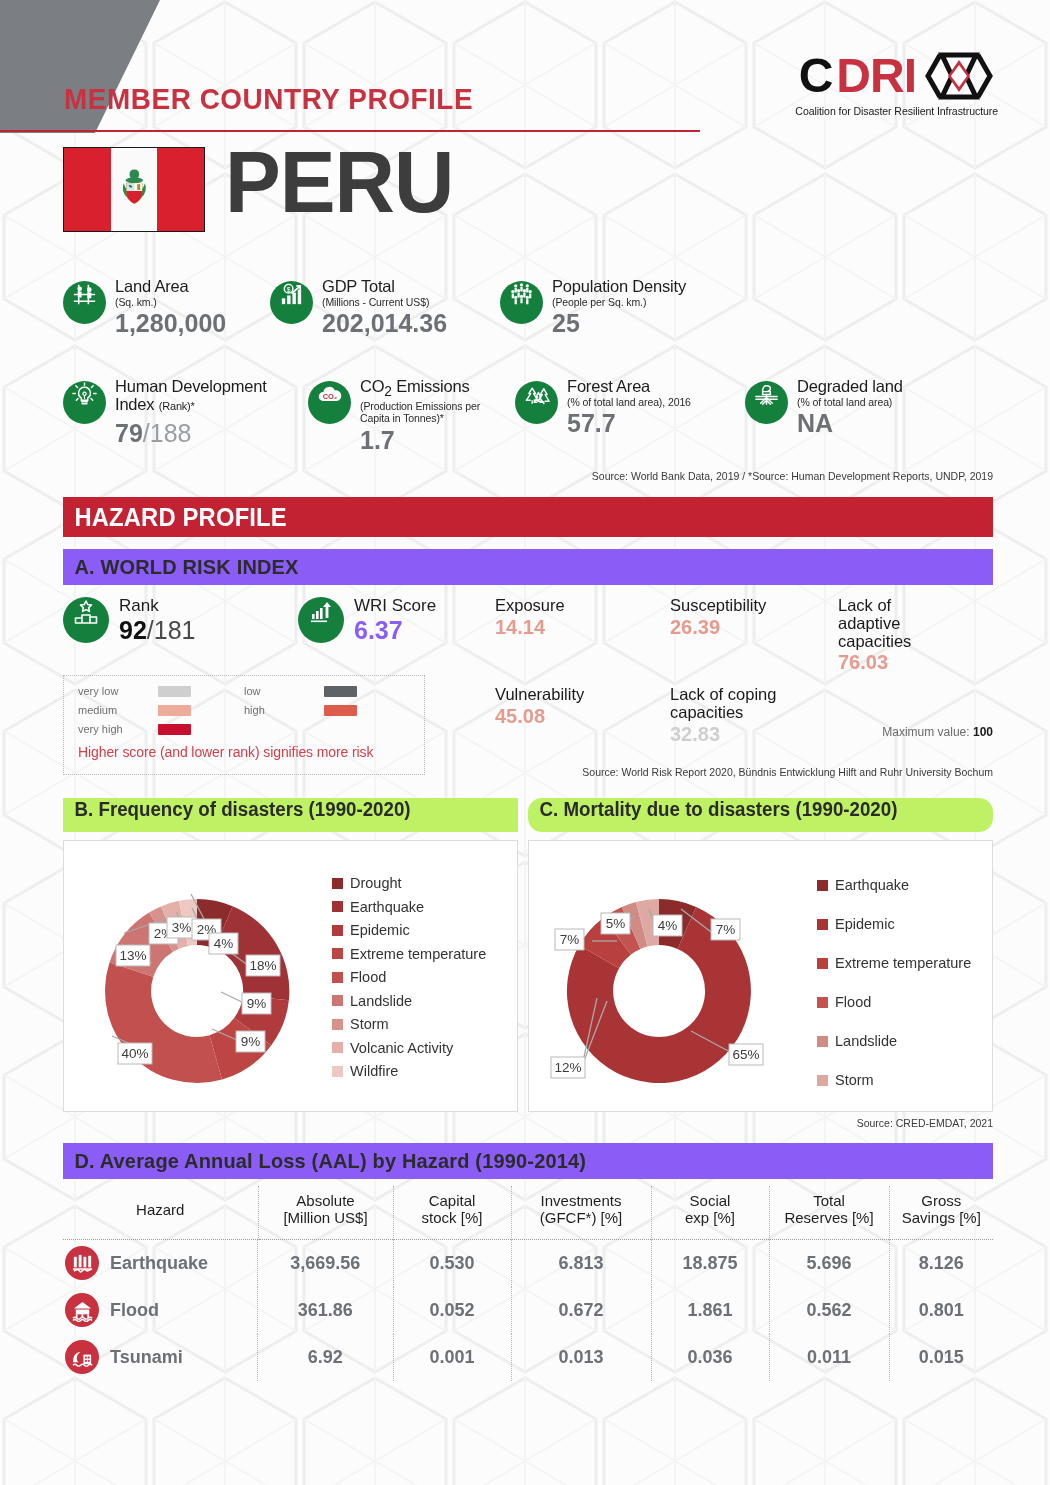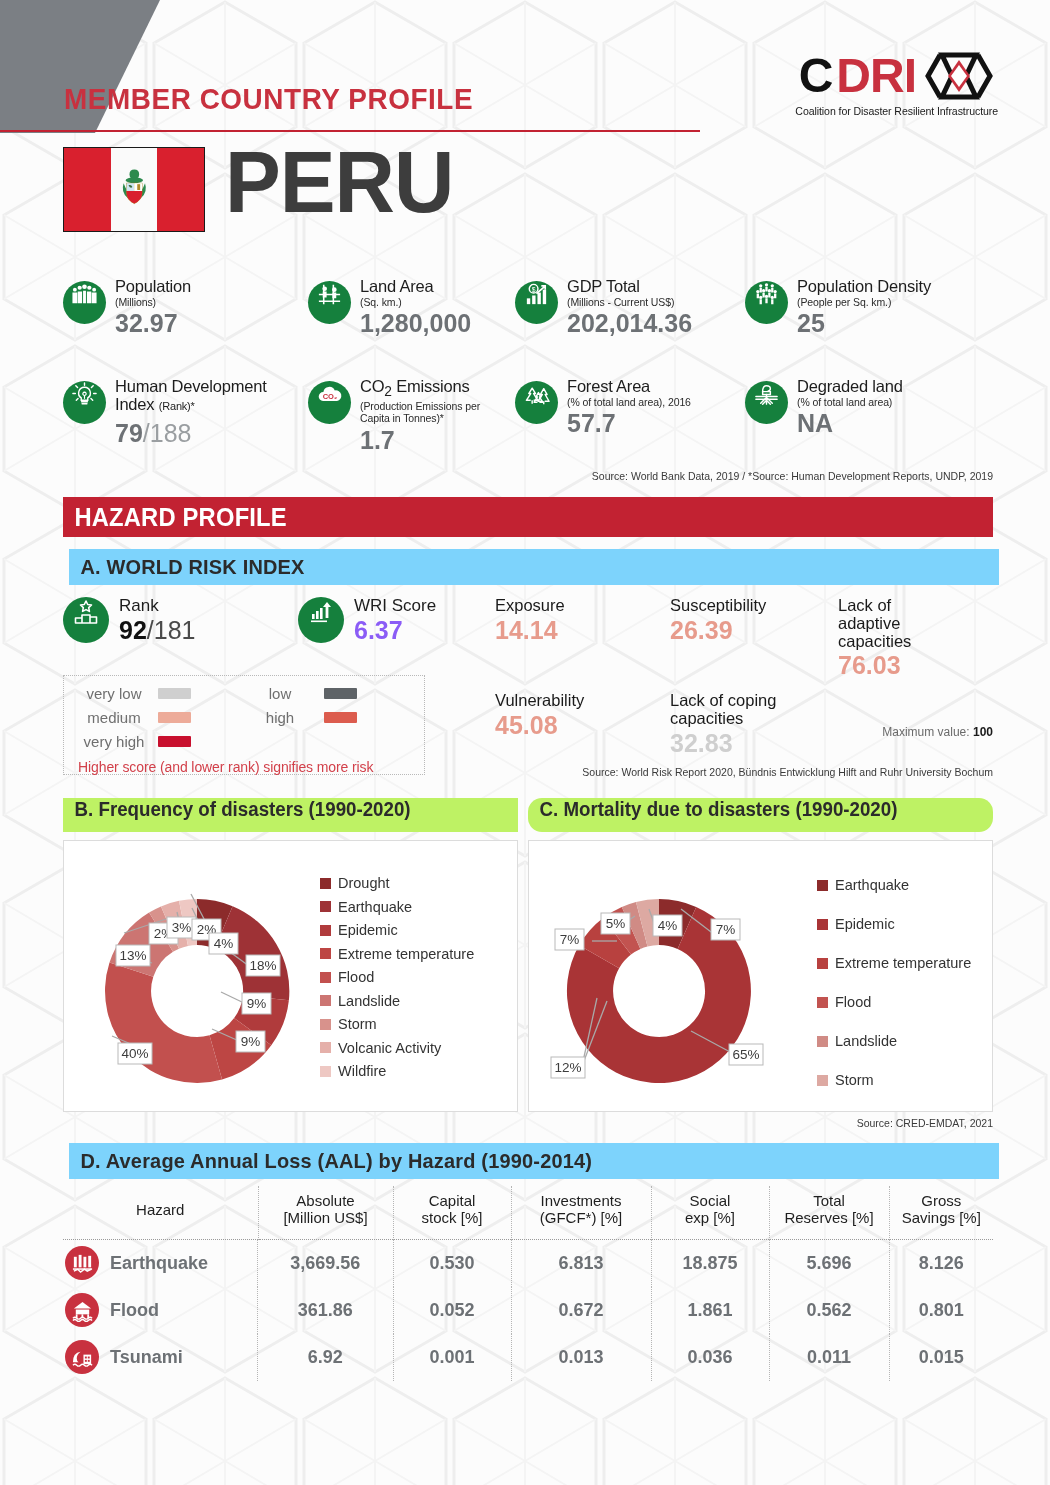--- a/index.html
+++ b/index.html
@@ -134,23 +134,23 @@
     background: #c22232; z-index: 3;
     display: flex; align-items: center;
   }
   .banner span {
     font-family: "Liberation Sans Narrow", "Liberation Sans", sans-serif;
     font-size: 25px; font-weight: 700; color: #fff;
     padding-left: 12px; letter-spacing: 0.2px;
     transform: scaleX(0.95); transform-origin: left center;
   }
   .sec-head {
-    position: absolute; left: 69px;
+    position: absolute; left: 63px;
     width: 930px; height: 36px;
-    background: #7dd3fc; z-index: 3;
+    background: #8b5cf6; z-index: 3;
     display: flex; align-items: center;
   }
   .sec-head span {
     font-family: "Liberation Sans Narrow", "Liberation Sans", sans-serif;
     font-size: 21px; font-weight: 700; color: #2b2b2b;
     padding-left: 12px; letter-spacing: 0.2px;
     transform: scaleX(0.95); transform-origin: left center;
   }
   #secA { top: 549px; }
 
@@ -168,36 +168,36 @@
   .wri-kpi-val.salmon { color: #8b5cf6; }
 
   .wri-legend {
     position: absolute; left: 0px; top: 78px;
     width: 362px; height: 100px;
     border: 1.5px dotted #b9b9b9;
     padding: 9px 14px 0 14px;
   }
   .lg-grid { display: grid; grid-template-columns: 1fr 1fr; row-gap: 7px; }
   .lg-item { display: flex; align-items: center; justify-content: flex-start; gap: 8px; }
-  .lg-item .lab { font-size: 15px; color: #6f6f6f; width: 72px; text-align: center; }
+  .lg-item .lab { font-size: 11px; color: #6f6f6f; width: 72px; text-align: left; }
   .lg-sw { width: 33px; height: 11px; border-radius: 1px; }
   .lg-note {
     margin-top: 9px; font-family:"Liberation Sans Narrow","Liberation Sans",sans-serif;
     font-size: 14px; color: #d2404a; letter-spacing: -0.1px;
   }
 
   .wri-metrics {
     position: absolute; left: 432px; top: 0px; width: 500px;
   }
   .wm-grid { display: grid; grid-template-columns: 175px 168px 157px; }
   .wm { margin-bottom: 12px; }
   .wm-lab { font-size: 16.5px; color: #1a1a1a; line-height: 1.08; }
   .wm-val {
     font-family: "Liberation Sans Narrow", "Liberation Sans", sans-serif;
-    font-size: 25px; font-weight: 700; line-height: 1.15; margin-top: 1px;
+    font-size: 20px; font-weight: 700; line-height: 1.15; margin-top: 1px;
   }
   .v-medium { color: #e79b8c; }
   .v-verylow { color: #cfcfcf; }
   .wm-max {
     position: absolute; right: 2px; top: 128px;
     font-size: 12px; color: #6a6a6a;
   }
   .wm-max b { color: #1a1a1a; }
   .src-wri {
     position: absolute; right: 57px; top: 766px;
@@ -222,21 +222,21 @@
     position: absolute; top: 840px; height: 272px;
     background: #fff; border: 1px solid #dcdcdc; z-index: 3;
   }
   #boxB { left: 63px; width: 455px; }
   #boxC { left: 528px; width: 465px; }
   .chart-svg { position: absolute; left: 0; top: 0; }
   .lgd { position: absolute; }
   .lgd-row { display: flex; align-items: center; gap: 7px; }
   .lgd-sw { width: 11px; height: 11px; flex: 0 0 11px; }
   .lgd-lab { font-size: 14.5px; color: #333; white-space: nowrap; }
-  #lgdB { left: 256px; top: 34px; text-align: right; }
+  #lgdB { left: 268px; top: 34px; text-align: right; }
   #lgdB .lgd-row { margin-bottom: 7.5px; }
   #lgdC { left: 288px; top: 36px; }
   #lgdC .lgd-row { margin-bottom: 23px; }
   .src-cred {
     position: absolute; right: 57px; top: 1117px;
     font-family: "Liberation Sans Narrow", "Liberation Sans", sans-serif;
     font-size: 10.5px; color: #3a3a3a; z-index: 3;
   }
 
   
@@ -324,39 +324,20 @@
         <path d="M18 38 q3 -1 4 2 q-2 2 -4 -2 Z" fill="#3a6e3a"></path>
         <path d="M27 37 l3 0 l0 6 l-3 0 Z" fill="#b08a2a"></path>
       </svg>
     </div>
     <div class="band red"></div>
   </div>
   <div class="country-name">PERU</div>
 
   <div class="stats">
     <div class="stat-row r1">
-      <div class="stat c0">
-        <div class="ico">
-          <svg width="27" height="27" viewBox="0 0 28 28">
-              <g fill="#fff">
-            <circle cx="4" cy="9" r="2"></circle>
-                <circle cx="9" cy="7" r="2.2"></circle>
-                <circle cx="14" cy="6" r="2.4"></circle>
-                <circle cx="19" cy="7" r="2.2"></circle>
-                <circle cx="24" cy="9" r="2"></circle>
-            <path d="M1.5 12 h5 v11 h-5 Z M7 11 h4.5 v12 h-4.5 Z M12.5 10 h3 v13 h-3 Z M16.5 11 h4.5 v12 h-4.5 Z M21.5 12 h5 v11 h-5 Z"></path>
-          </g>
-            </svg>
-        </div>
-        <div class="stat-body">
-          <div class="stat-label">Population</div>
-          <div class="stat-unit">(Millions)</div>
-          <div class="stat-val">32.97</div>
-        </div>
-      </div>
       <div class="stat c1">
         <div class="ico">
           <svg width="27" height="27" viewBox="0 0 28 28">
               <g fill="none" stroke="#fff" stroke-width="1.6">
             <path d="M3 14 h22 M3 21 h22 M8 4 v20 M18 4 v20"></path>
             <circle cx="9" cy="8" r="2.4" fill="#fff" stroke="none"></circle>
                 <circle cx="19" cy="9" r="2.4" fill="#fff" stroke="none"></circle>
             <path d="M7 11 h4 v6 h-4 Z M17 12 h4 v6 h-4 Z" fill="#fff" stroke="none"></path>
           </g>
             </svg>

